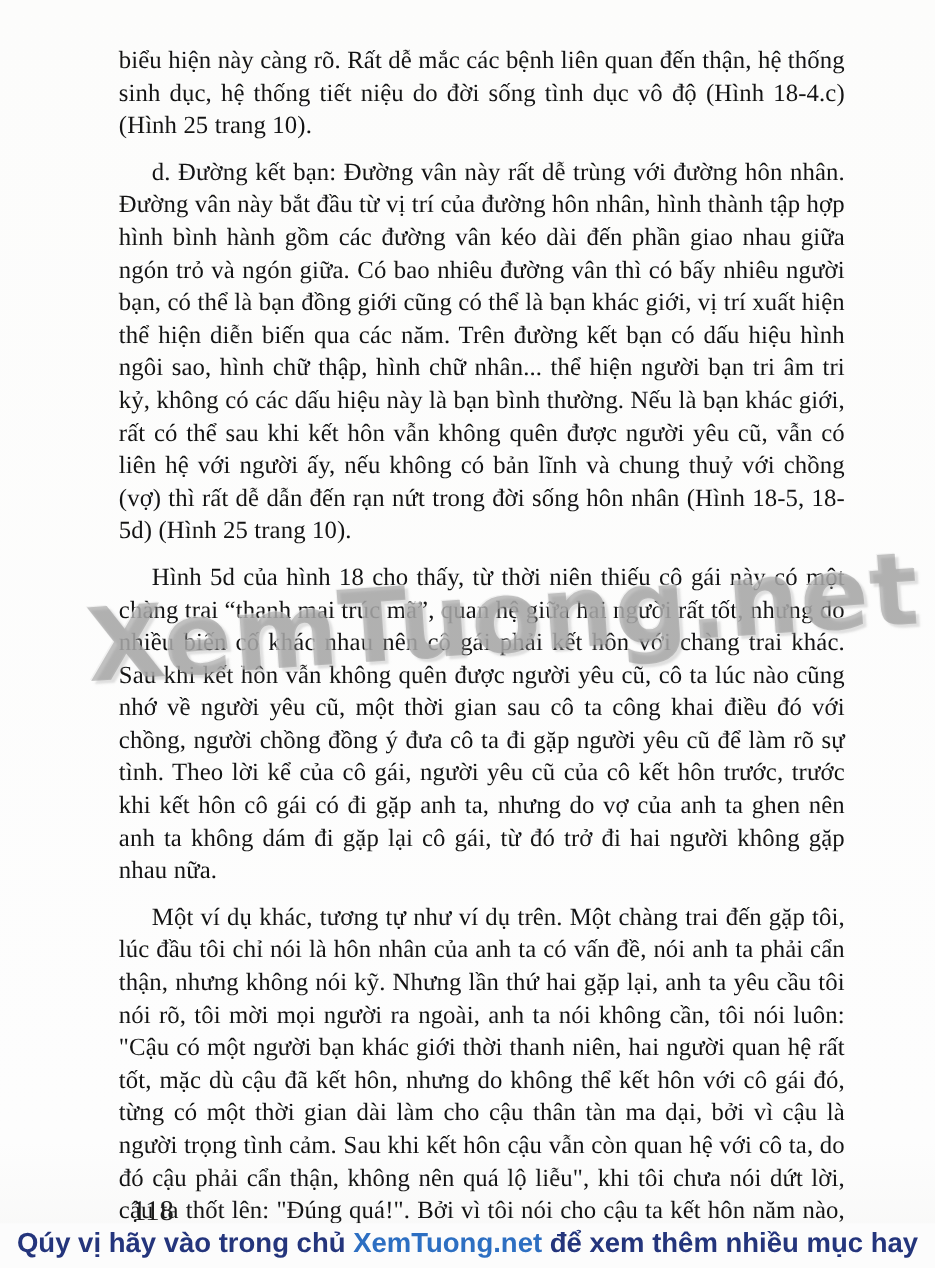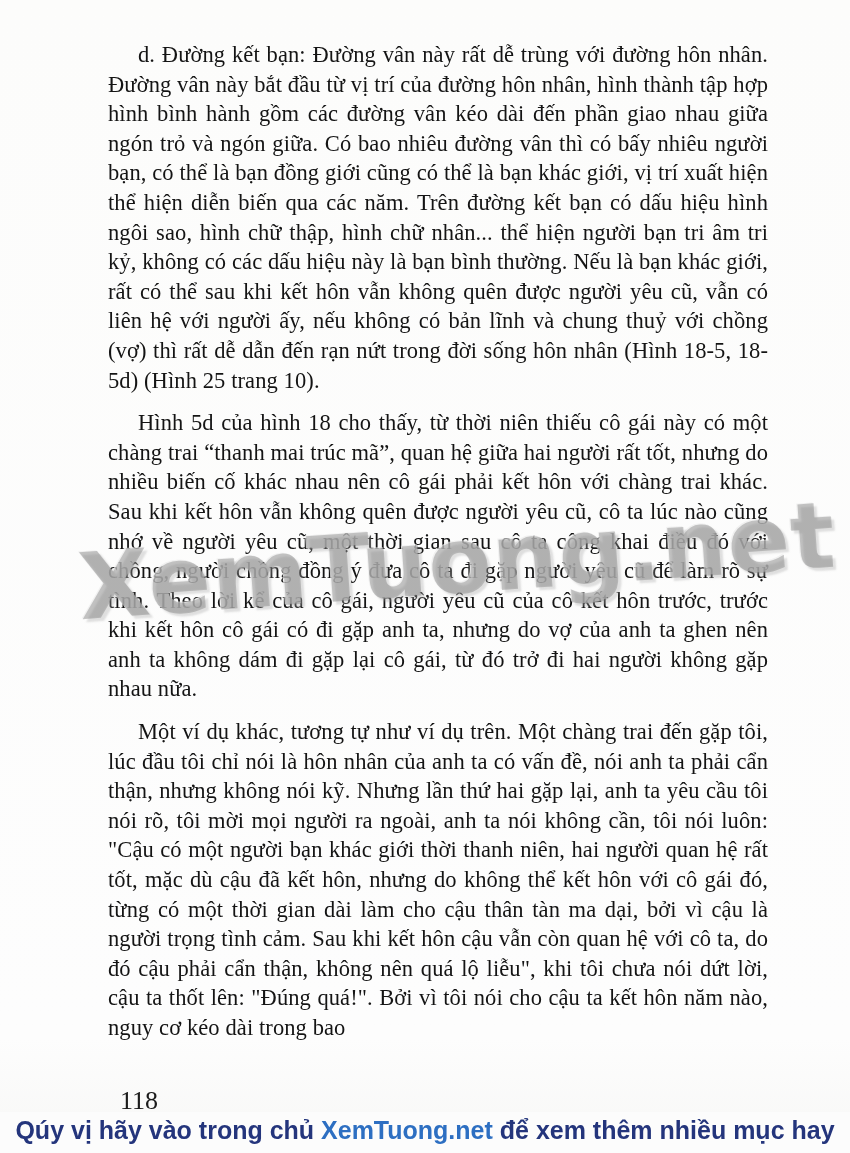--- a/index.html
+++ b/index.html
@@ -71,20 +71,21 @@
     text-decoration: none;
     cursor: pointer;
   }
 </style>
 </head>
 <body>
 
 <div class="page">
 
   <div class="content">
+    <p class="para no-indent">biểu hiện này càng rõ. Rất dễ mắc các bệnh liên quan đến thận, hệ thống sinh dục, hệ thống tiết niệu do đời sống tình dục vô độ (Hình 18-4.c) (Hình 25 trang 10).</p>
     <p class="para">d. Đường kết bạn: Đường vân này rất dễ trùng với đường hôn nhân. Đường vân này bắt đầu từ vị trí của đường hôn nhân, hình thành tập hợp hình bình hành gồm các đường vân kéo dài đến phần giao nhau giữa ngón trỏ và ngón giữa. Có bao nhiêu đường vân thì có bấy nhiêu người bạn, có thể là bạn đồng giới cũng có thể là bạn khác giới, vị trí xuất hiện thể hiện diễn biến qua các năm. Trên đường kết bạn có dấu hiệu hình ngôi sao, hình chữ thập, hình chữ nhân... thể hiện người bạn tri âm tri kỷ, không có các dấu hiệu này là bạn bình thường. Nếu là bạn khác giới, rất có thể sau khi kết hôn vẫn không quên được người yêu cũ, vẫn có liên hệ với người ấy, nếu không có bản lĩnh và chung thuỷ với chồng (vợ) thì rất dễ dẫn đến rạn nứt trong đời sống hôn nhân (Hình 18-5, 18-5d) (Hình 25 trang 10).</p>
     <p class="para">Hình 5d của hình 18 cho thấy, từ thời niên thiếu cô gái này có một chàng trai “thanh mai trúc mã”, quan hệ giữa hai người rất tốt, nhưng do nhiều biến cố khác nhau nên cô gái phải kết hôn với chàng trai khác. Sau khi kết hôn vẫn không quên được người yêu cũ, cô ta lúc nào cũng nhớ về người yêu cũ, một thời gian sau cô ta công khai điều đó với chồng, người chồng đồng ý đưa cô ta đi gặp người yêu cũ để làm rõ sự tình. Theo lời kể của cô gái, người yêu cũ của cô kết hôn trước, trước khi kết hôn cô gái có đi gặp anh ta, nhưng do vợ của anh ta ghen nên anh ta không dám đi gặp lại cô gái, từ đó trở đi hai người không gặp nhau nữa.</p>
     <p class="para">Một ví dụ khác, tương tự như ví dụ trên. Một chàng trai đến gặp tôi, lúc đầu tôi chỉ nói là hôn nhân của anh ta có vấn đề, nói anh ta phải cẩn thận, nhưng không nói kỹ. Nhưng lần thứ hai gặp lại, anh ta yêu cầu tôi nói rõ, tôi mời mọi người ra ngoài, anh ta nói không cần, tôi nói luôn: "Cậu có một người bạn khác giới thời thanh niên, hai người quan hệ rất tốt, mặc dù cậu đã kết hôn, nhưng do không thể kết hôn với cô gái đó, từng có một thời gian dài làm cho cậu thân tàn ma dại, bởi vì cậu là người trọng tình cảm. Sau khi kết hôn cậu vẫn còn quan hệ với cô ta, do đó cậu phải cẩn thận, không nên quá lộ liễu", khi tôi chưa nói dứt lời, cậu ta thốt lên: "Đúng quá!". Bởi vì tôi nói cho cậu ta kết hôn năm nào, nguy cơ kéo dài trong bao</p>
   </div>
 
   <div class="watermark">XemTuong.net</div>
 
   <div class="page-number">118</div>
 
   <div class="footer">

